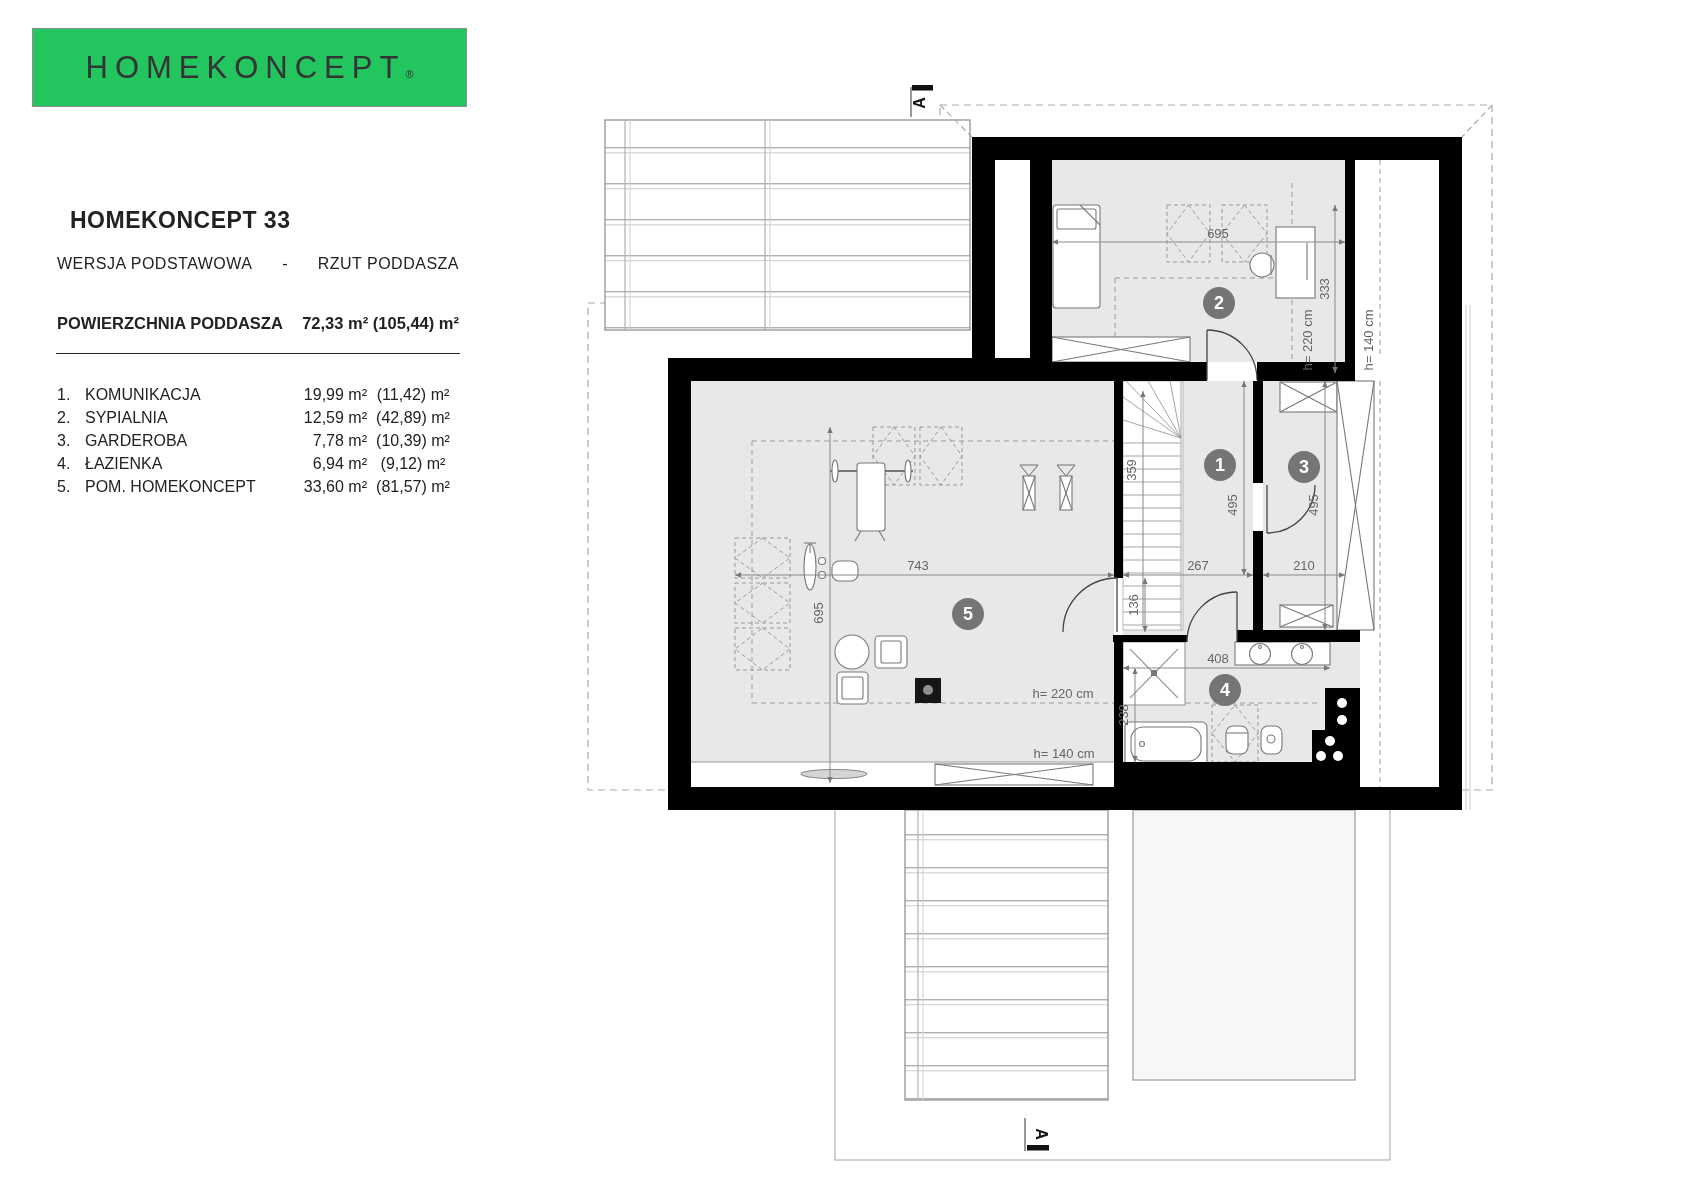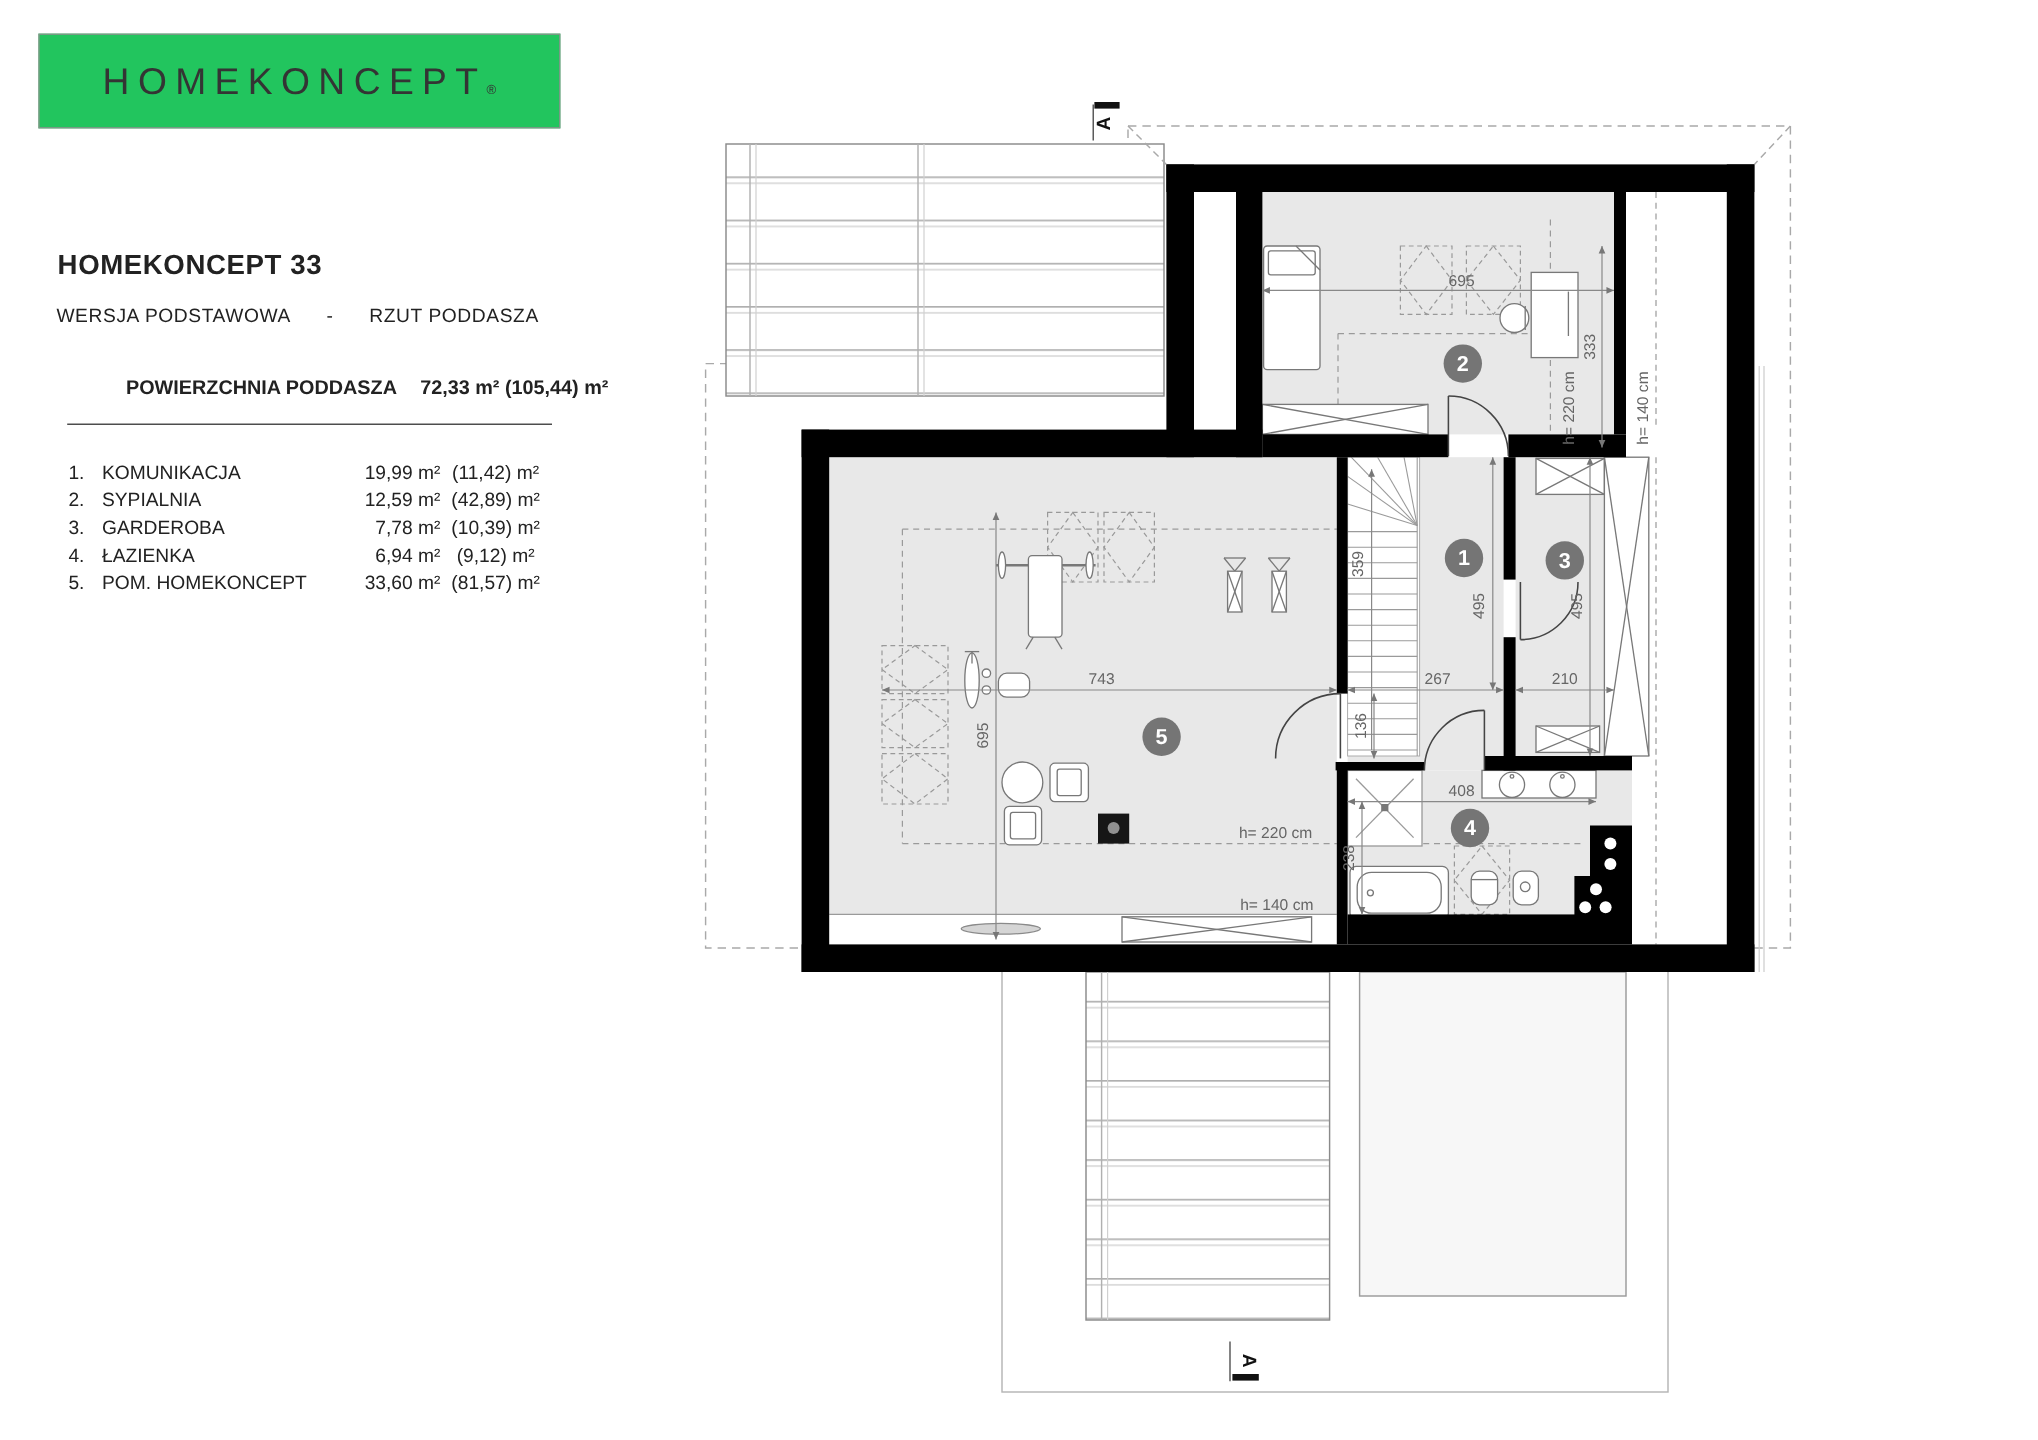--- a/index.html
+++ b/index.html
@@ -3,25 +3,25 @@
 <meta charset="utf-8">
 <style>
   html,body{margin:0;padding:0;background:#fff;}
   body{width:1698px;height:1200px;position:relative;overflow:hidden;
        font-family:"Liberation Sans",sans-serif;color:#222;}
   .logo-box{position:absolute;left:32px;top:28px;width:433px;height:77px;
     background:#22c55e;border:1px solid #8f8f8f;display:flex;align-items:center;
     justify-content:center;}
   .logo-text{font-size:31px;letter-spacing:7px;color:#343434;font-weight:500;white-space:nowrap;}
   .logo-reg{font-size:11px;vertical-align:baseline;letter-spacing:0;}
-  .title{position:absolute;left:48px;top:207px;font-size:23px;font-weight:bold;letter-spacing:.5px;}
-  .subtitle{position:absolute;left:47px;top:255px;width:402px;display:flex;
+  .title{position:absolute;left:70px;top:207px;font-size:23px;font-weight:bold;letter-spacing:.5px;}
+  .subtitle{position:absolute;left:57px;top:255px;width:402px;display:flex;
     justify-content:space-between;font-size:16px;letter-spacing:.5px;}
   .arearow{position:absolute;left:57px;top:314px;width:402px;display:flex;
-    justify-content:space-between;font-size:16.5px;font-weight:bold;margin-left:48px;}
+    justify-content:space-between;font-size:16.5px;font-weight:bold;}
   .sep{position:absolute;left:56px;top:353px;width:404px;border-top:1.5px solid #222;}
   .roomlist{position:absolute;left:57px;top:383px;width:402px;font-size:16px;}
   .roomrow{display:flex;height:23px;line-height:23px;}
   .rno{width:28px;}
   .rname{flex:1;}
   .rarea{width:84px;text-align:right;}
   .rtot{width:92px;text-align:center;}
   .plan-wrap{position:absolute;left:570px;top:75px;width:930px;height:1110px;}
   svg text{font-family:"Liberation Sans",sans-serif;}
   .dim{font-size:13px;fill:#666;}

